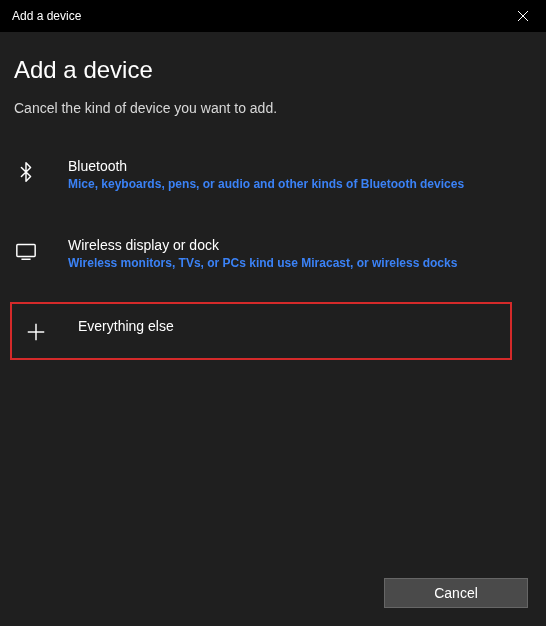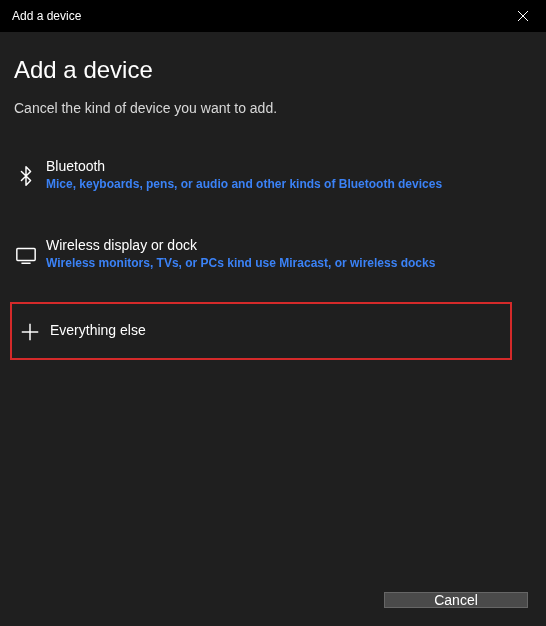--- a/index.html
+++ b/index.html
@@ -42,30 +42,30 @@
       color: #ffffff;
       margin-bottom: 16px;
     }
     .subheading {
       font-size: 14px;
       color: #d8d8d8;
       margin-bottom: 28px;
     }
     .option {
       display: flex;
-      align-items: center;
+      align-items: flex-start;
       padding: 14px 6px 14px 0;
-      gap: 8px;
+      gap: 30px;
       margin-bottom: 18px;
     }
     .option.highlight {
       border: 2px solid #d42a2a;
       margin-left: -4px;
       margin-right: 20px;
-      padding-left: 6px;
+      padding-left: 12px;
     }
     .option-icon {
       width: 24px;
       height: 24px;
       display: flex;
       align-items: center;
       justify-content: center;
       color: #ffffff;
       flex-shrink: 0;
       margin-top: 2px;
@@ -82,21 +82,21 @@
       font-weight: 600;
       color: #3b82f6;
     }
     .footer {
       position: absolute;
       bottom: 18px;
       right: 18px;
     }
     .cancel-btn {
       width: 144px;
-      height: 16px;
+      height: 30px;
       background: #4a4a4a;
       border: 1px solid #666666;
       color: #ffffff;
       font-size: 14px;
       font-family: inherit;
       display: flex;
       align-items: center;
       justify-content: center;
     }
   </style>

